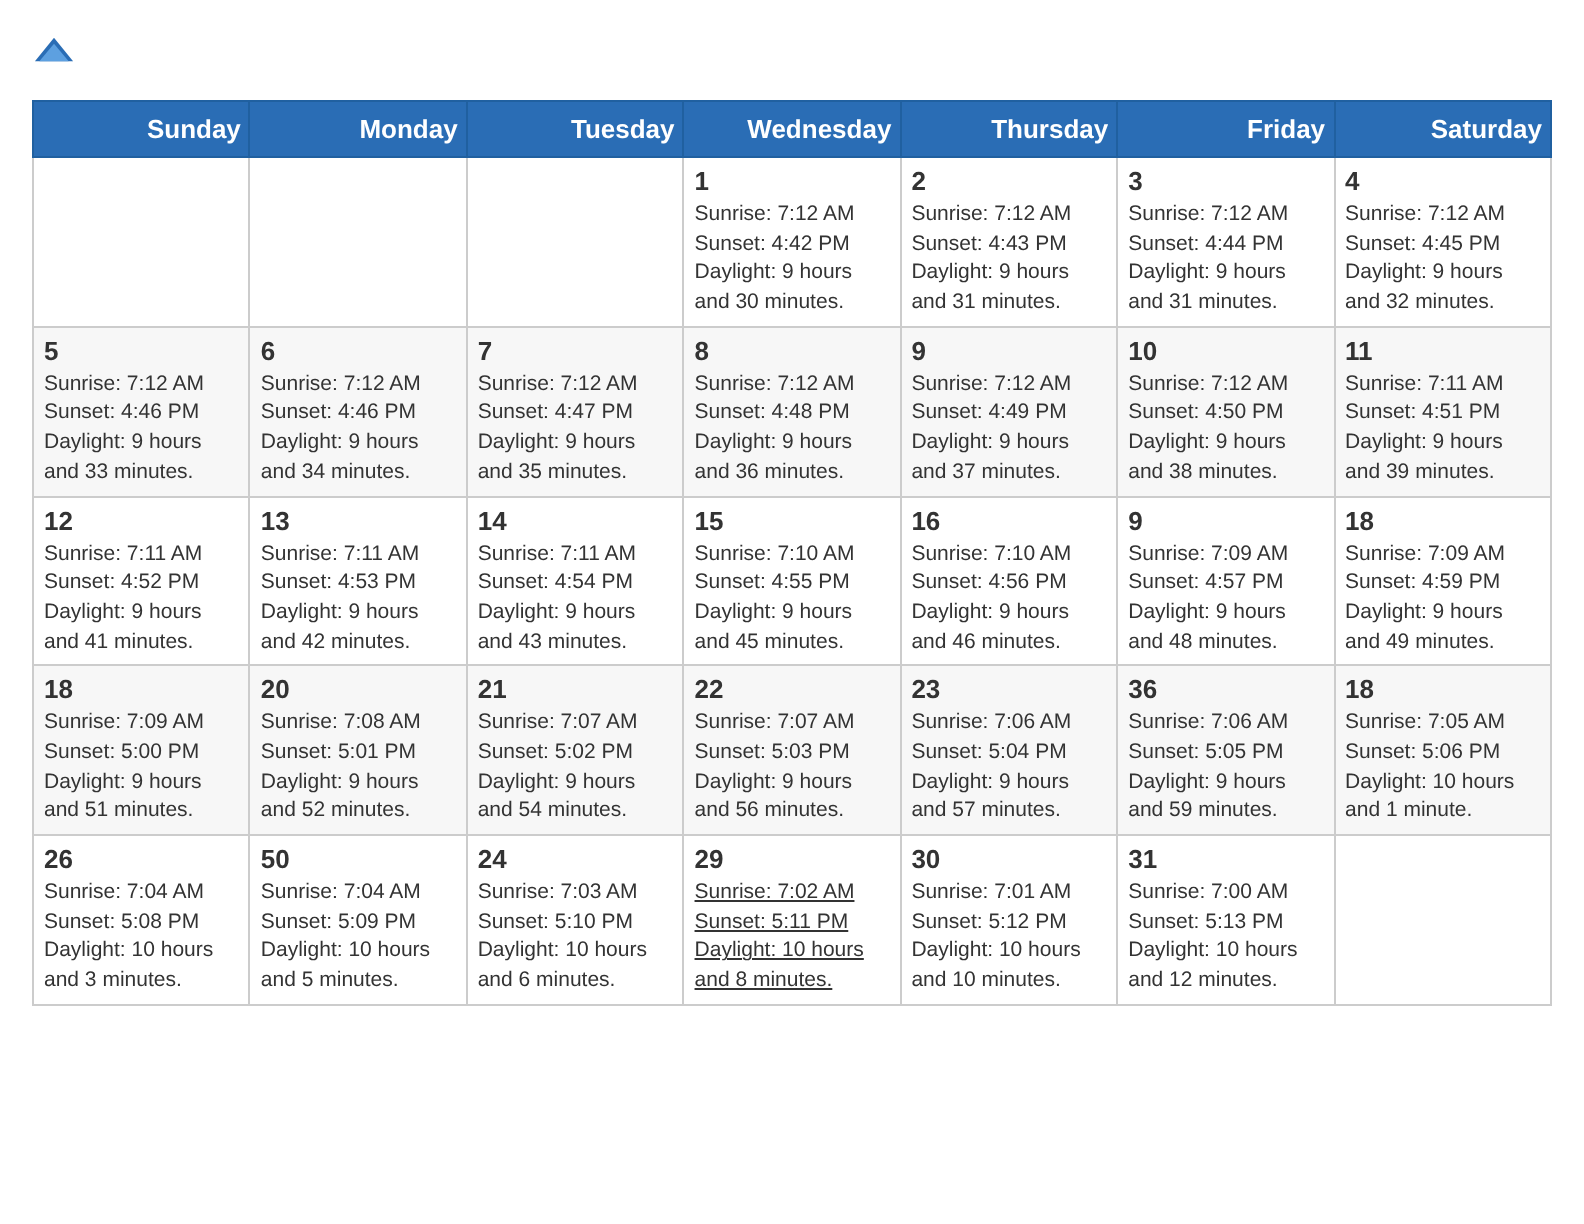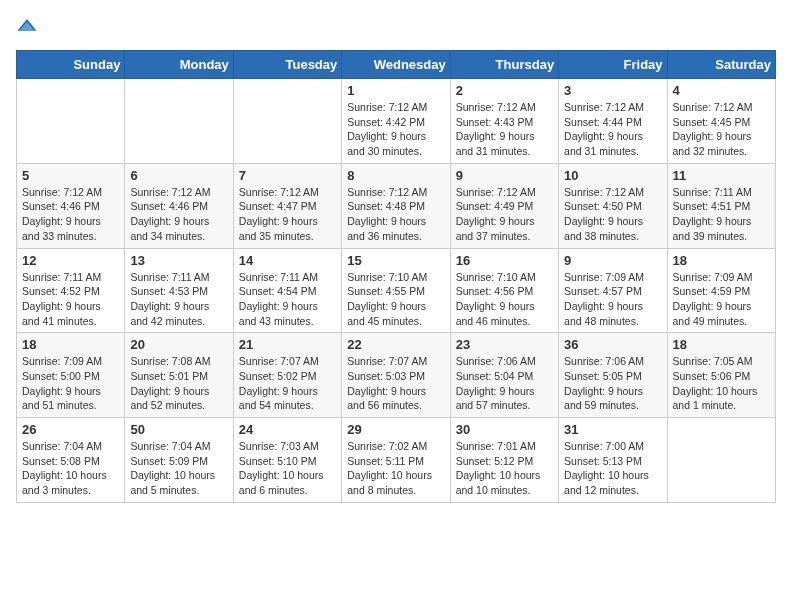--- a/index.html
+++ b/index.html
@@ -336,21 +336,21 @@
         </td>
         <td>
           <span class="day-number">24</span>
           <div class="day-info" style="white-space: pre-line;">Sunrise: 7:03 AM
 Sunset: 5:10 PM
 Daylight: 10 hours
 and 6 minutes.</div>
         </td>
         <td>
           <span class="day-number">29</span>
-          <div class="day-info" style="white-space: pre-line;">Sunrise: 7:02 AM
+          <div class="day-info" style="white-space: pre-line; text-decoration: underline;">Sunrise: 7:02 AM
 Sunset: 5:11 PM
 Daylight: 10 hours
 and 8 minutes.</div>
         </td>
         <td>
           <span class="day-number">30</span>
           <div class="day-info" style="white-space: pre-line;">Sunrise: 7:01 AM
 Sunset: 5:12 PM
 Daylight: 10 hours
 and 10 minutes.</div>

